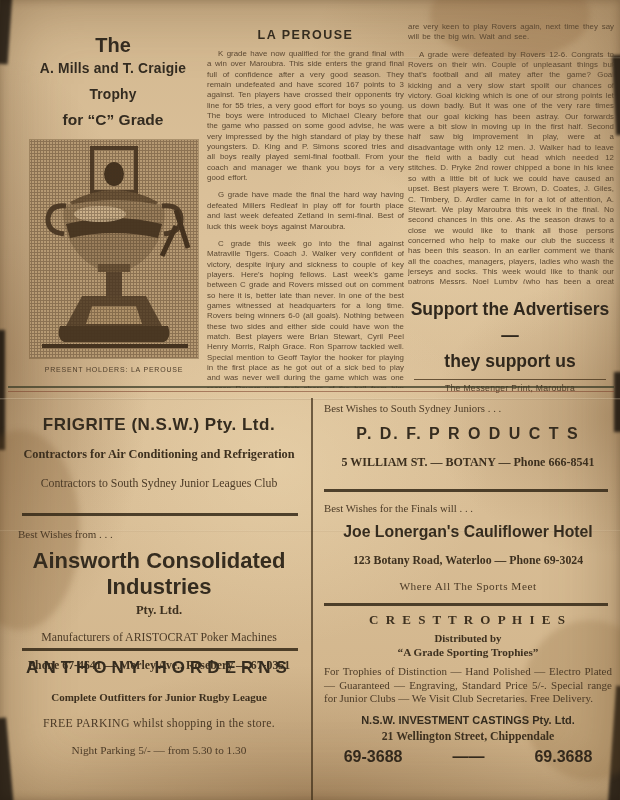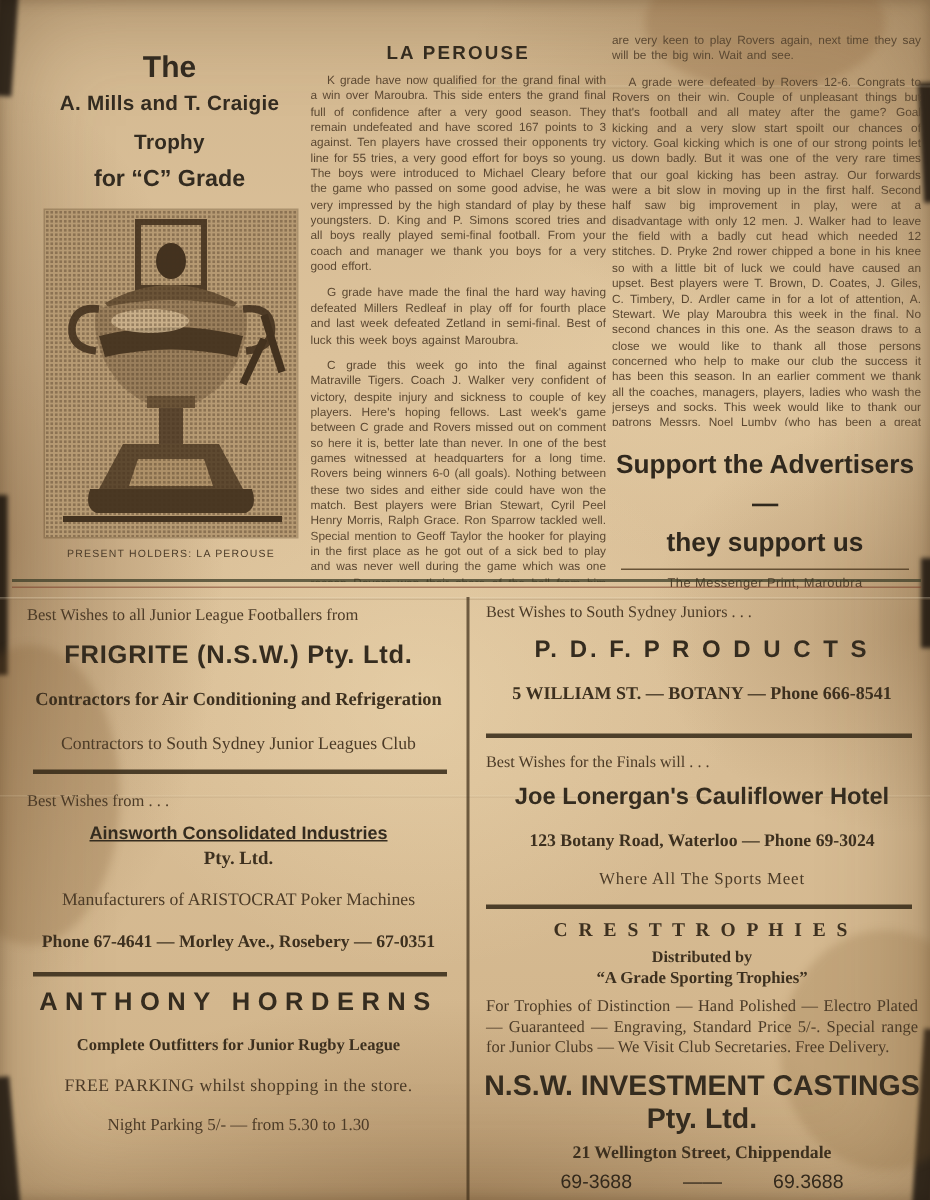--- a/index.html
+++ b/index.html
@@ -62,22 +62,22 @@
     background:rgba(65,48,26,.72);}
 
   
   .ad{position:absolute;text-align:center;}
   .tagline{font-size:11px;color:#4c3b27;text-align:left;}
   .ad-title-sans{font-family:"Liberation Sans",sans-serif;font-weight:bold;color:#352c1f;}
   .b-serif{font-weight:bold;color:#3d301f;}
   .serif{color:#4c3b27;}
   .hrule{position:absolute;background:rgba(52,40,22,.85);}
 
-  .phones{display:flex;justify-content:center;gap:34px;font-weight:normal;
-    font-family:"Liberation Sans",sans-serif;font-size:13px;color:#33291c;}
+  .phones{display:flex;justify-content:center;gap:50px;font-weight:bold;
+    font-family:"Liberation Sans",sans-serif;font-size:16px;color:#33291c;}
 </style>
 </head>
 <body>
 
 <div class="page">
 
   <div class="edge-mark" style="left:-4px;top:-6px;width:14px;height:70px;transform:rotate(4deg);"></div>
   <div class="edge-mark" style="left:-5px;top:330px;width:10px;height:120px;"></div>
   <div class="edge-mark" style="left:-6px;bottom:-8px;width:16px;height:90px;transform:rotate(-5deg);"></div>
   <div class="edge-mark" style="right:-5px;top:55px;width:11px;height:80px;transform:rotate(-3deg);"></div>
@@ -139,30 +139,29 @@
     <div class="s1">Support the Advertisers—</div>
     <div class="s2">they support us</div>
     <div class="rule"></div>
     <div class="printer">The Messenger Print, Maroubra</div>
   </div>
 
   <div class="fullrule"></div>
   <div class="vdivider"></div>
 
   <div class="ad" style="left:18px;top:404px;width:282px;">
-    <div class="tagline">Best Wishes to all Junior League Footballers from</div>
     <div class="ad-title-sans" style="font-size:17px;margin-top:11px;letter-spacing:.5px;text-align:center;">FRIGRITE (N.S.W.) Pty. Ltd.</div>
     <div class="b-serif" style="font-size:12.3px;margin-top:12px;">Contractors for Air Conditioning and Refrigeration</div>
     <div class="serif" style="font-size:11.8px;margin-top:14px;">Contractors to South Sydney Junior Leagues Club</div>
   </div>
   <div class="hrule" style="left:22px;top:513px;width:276px;height:3px;"></div>
 
   <div class="ad" style="left:18px;top:528px;width:282px;">
     <div class="tagline">Best Wishes from . . .</div>
-    <div class="ad-title-sans" style="font-size:12px;margin-top:8px;text-decoration:underline;">Ainsworth Consolidated Industries</div>
+    <div class="ad-title-sans" style="font-size:22px;margin-top:8px;">Ainsworth Consolidated Industries</div>
     <div class="b-serif" style="font-size:12.5px;margin-top:3px;">Pty. Ltd.</div>
     <div class="serif" style="font-size:11.8px;margin-top:12px;">Manufacturers of ARISTOCRAT Poker Machines</div>
     <div class="b-serif" style="font-size:11.8px;margin-top:13px;">Phone 67-4641 — Morley Ave., Rosebery — 67-0351</div>
   </div>
   <div class="hrule" style="left:22px;top:648px;width:276px;height:3px;"></div>
 
   <div class="ad" style="left:18px;top:658px;width:282px;">
     <div class="ad-title-sans" style="font-size:17px;letter-spacing:5px;">ANTHONY HORDERNS</div>
     <div class="b-serif" style="font-size:11px;margin-top:13px;">Complete Outfitters for Junior Rugby League</div>
     <div class="serif" style="font-size:11.8px;margin-top:13px;letter-spacing:.3px;">FREE PARKING whilst shopping in the store.</div>
@@ -182,21 +181,21 @@
     <div class="b-serif" style="font-size:11.8px;margin-top:12px;">123 Botany Road, Waterloo  —  Phone 69-3024</div>
     <div class="serif" style="font-size:11.3px;margin-top:12px;letter-spacing:.5px;">Where All The Sports Meet</div>
   </div>
   <div class="hrule" style="left:324px;top:603px;width:284px;height:3px;"></div>
 
   <div class="ad" style="left:322px;top:612px;width:292px;">
     <div class="b-serif" style="font-size:13px;letter-spacing:2px;">C R E S T   T R O P H I E S</div>
     <div class="b-serif" style="font-size:10.8px;margin-top:4px;">Distributed by</div>
     <div class="b-serif" style="font-size:11.2px;margin-top:2px;">“A Grade Sporting Trophies”</div>
     <div class="serif" style="font-size:11px;margin-top:7px;text-align:justify;line-height:13.5px;padding:0 2px;">For Trophies of Distinction — Hand Polished — Electro Plated — Guaranteed — Engraving, Standard Price 5/-. Special range for Junior Clubs — We Visit Club Secretaries. Free Delivery.</div>
-    <div class="ad-title-sans" style="font-size:19px;margin-top:8px;">N.S.W. INVESTMENT CASTINGS Pty. Ltd.</div>
+    <div class="ad-title-sans" style="font-size:11px;margin-top:8px;">N.S.W. INVESTMENT CASTINGS Pty. Ltd.</div>
     <div class="b-serif" style="font-size:11.8px;margin-top:3px;">21 Wellington Street, Chippendale</div>
     <div class="phones" style="margin-top:4px;">
       <span>69-3688</span>
       <span>——</span>
       <span>69.3688</span>
     </div>
   </div>
 
 </div>
 

